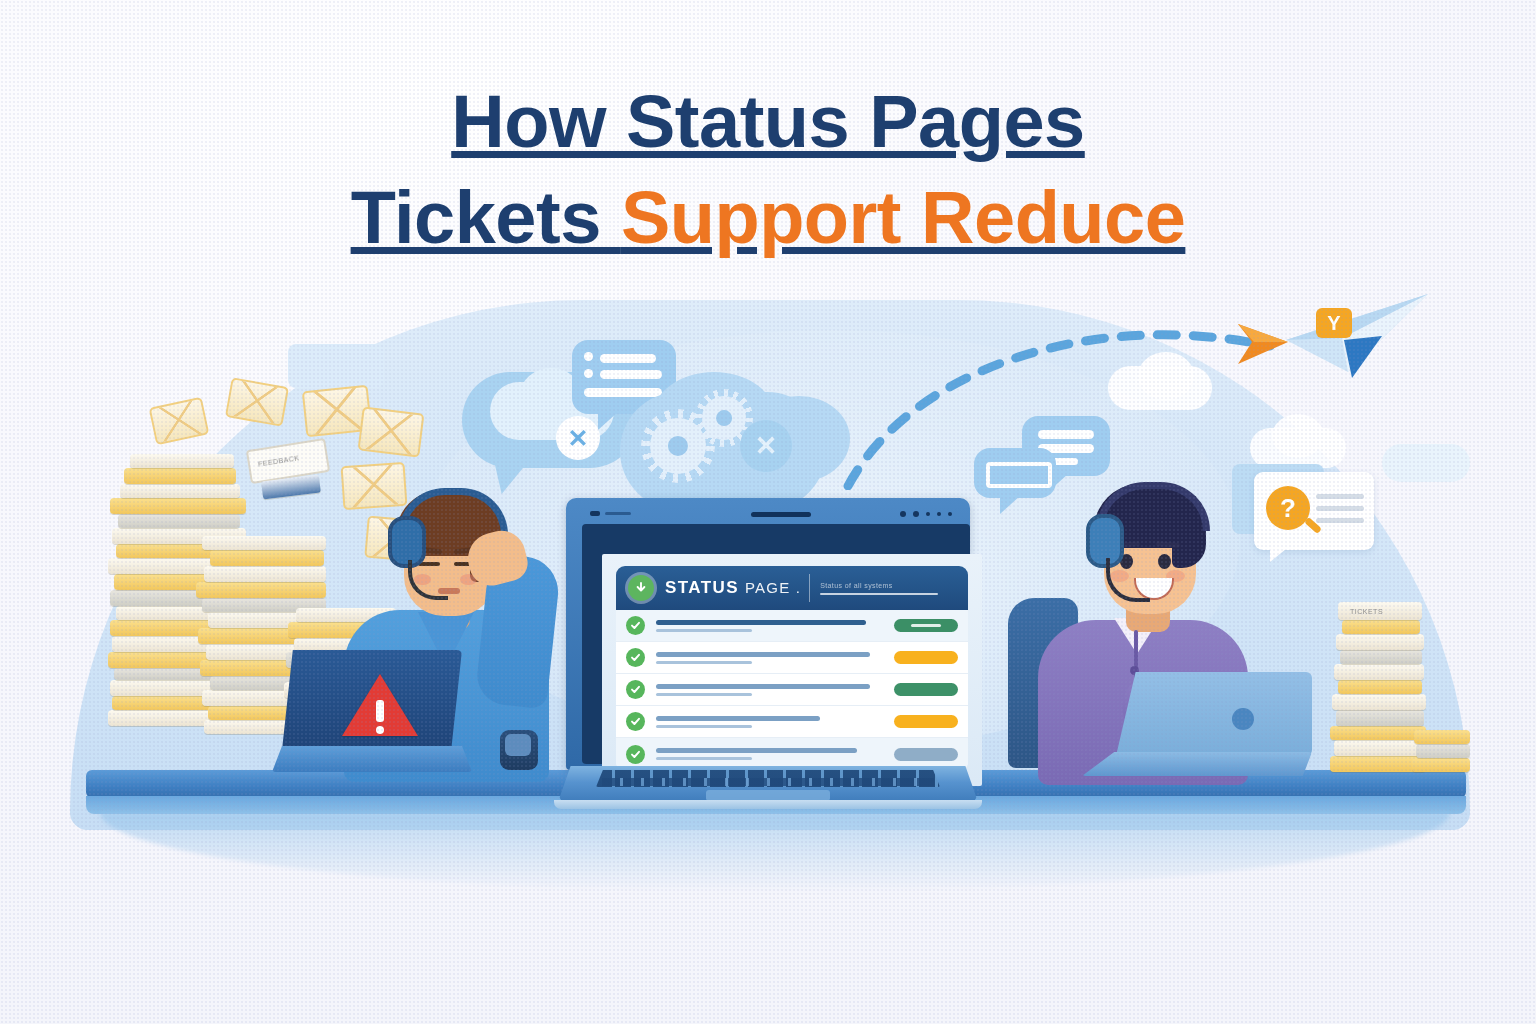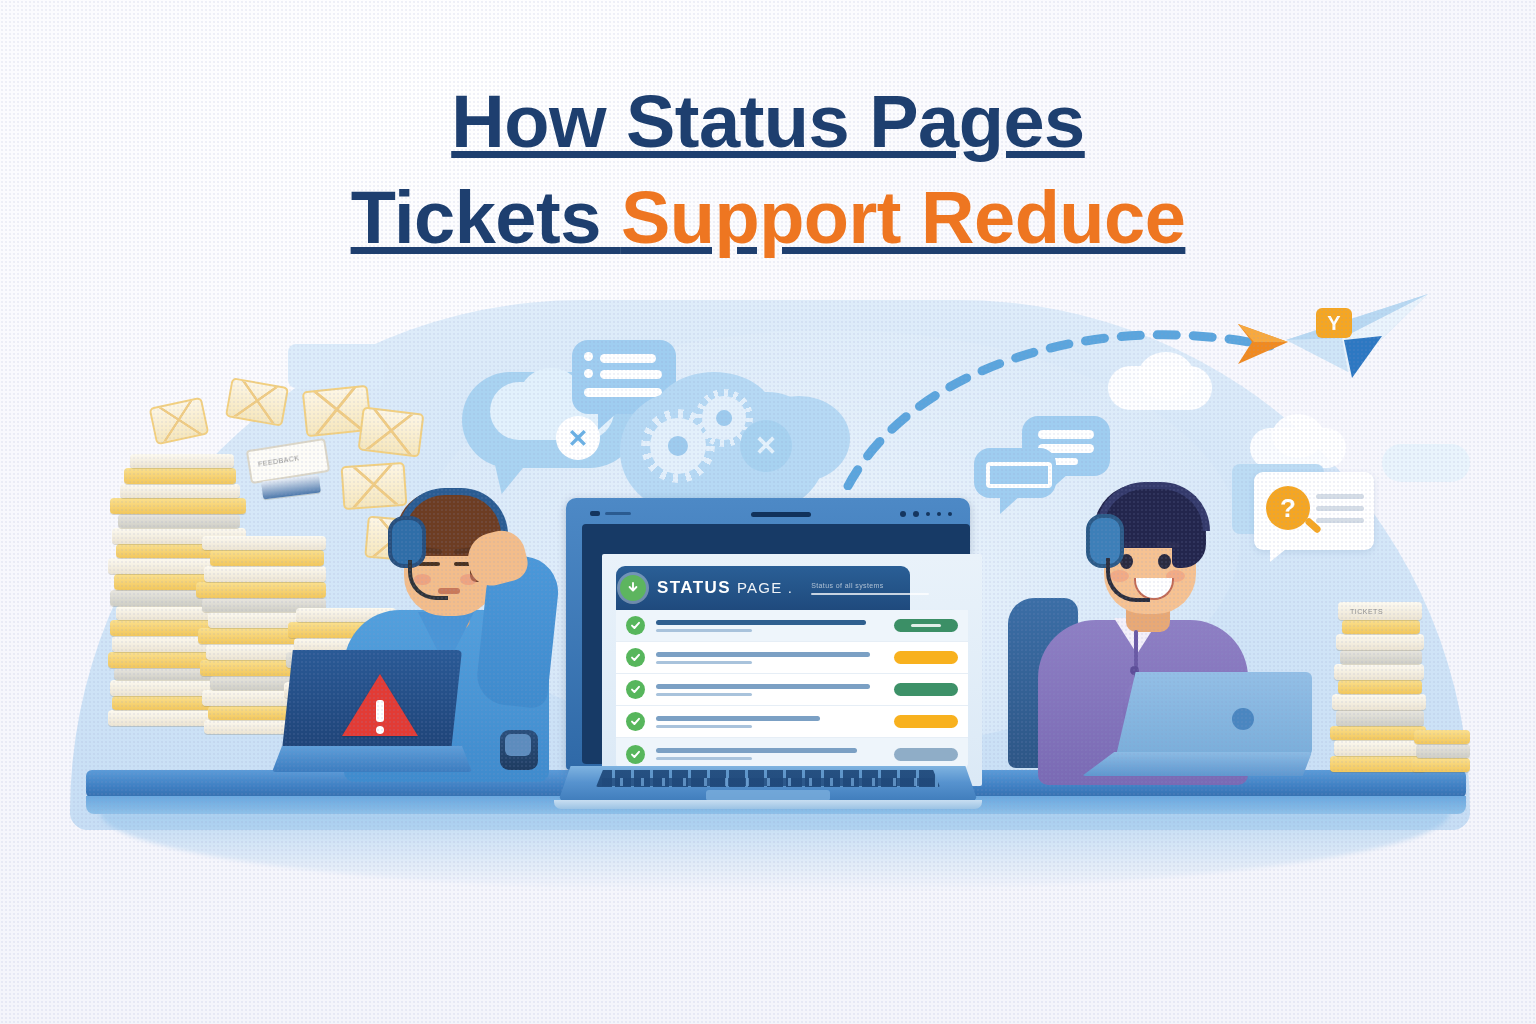--- a/index.html
+++ b/index.html
@@ -124,23 +124,23 @@
   .scrn{position:absolute;left:20px;top:30px;width:380px;height:232px;
     background:linear-gradient(180deg,#e9f2fa,#dbe9f6);border-radius:2px;overflow:hidden;}
   .cam{position:absolute;left:185px;top:14px;width:60px;height:5px;background:#11325b;border-radius:3px;}
   .dots{position:absolute;right:18px;top:13px;display:flex;gap:7px;align-items:center;}
   .dots i{display:block;width:6px;height:6px;background:#15365f;border-radius:50%;}
   .dots i:nth-child(n+3){width:4px;height:4px;}
   .tag{position:absolute;left:24px;top:13px;display:flex;gap:5px;align-items:center;}
   .tag .b1{width:10px;height:5px;background:#14355e;border-radius:2px;}
   .tag .b2{width:26px;height:3px;background:#2b5b90;border-radius:2px;}
 
-  .sp-head{position:absolute;left:14px;top:12px;width:294px;height:44px;
+  .sp-head{position:absolute;left:14px;top:12px;width:352px;height:44px;
     background:linear-gradient(180deg,#2a5f96,#1f4a7d);border-radius:9px 9px 0 0;
-    display:flex;align-items:center;padding:0 4px;box-sizing:border-box;}
+    display:flex;align-items:center;padding:0 12px;box-sizing:border-box;}
   .sp-icon{width:26px;height:26px;border-radius:50%;background:#5db55f;
     display:flex;align-items:center;justify-content:center;flex:0 0 auto;
     box-shadow:0 0 0 3px rgba(255,255,255,.35);}
   .sp-title{color:#fff;font-size:17px;font-weight:bold;letter-spacing:1.4px;margin-left:11px;white-space:nowrap;}
   .sp-title .lite{font-weight:normal;font-size:15px;letter-spacing:1.2px;opacity:.93;}
   .sp-div{width:1px;height:28px;background:rgba(255,255,255,.45);margin:0 10px 0 8px;}
   .sp-meta{display:flex;flex-direction:column;gap:4px;}
   .sp-meta-txt{color:rgba(255,255,255,.62);font-size:7px;letter-spacing:.4px;
     filter:blur(.7px);white-space:nowrap;}
   .sp-meta-line{width:118px;height:2px;background:rgba(255,255,255,.75);border-radius:2px;}

